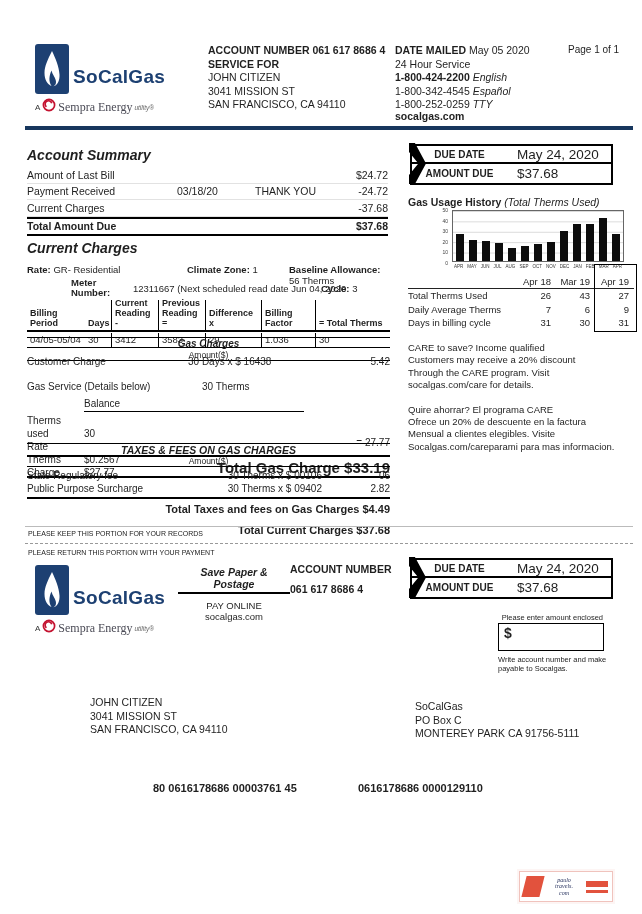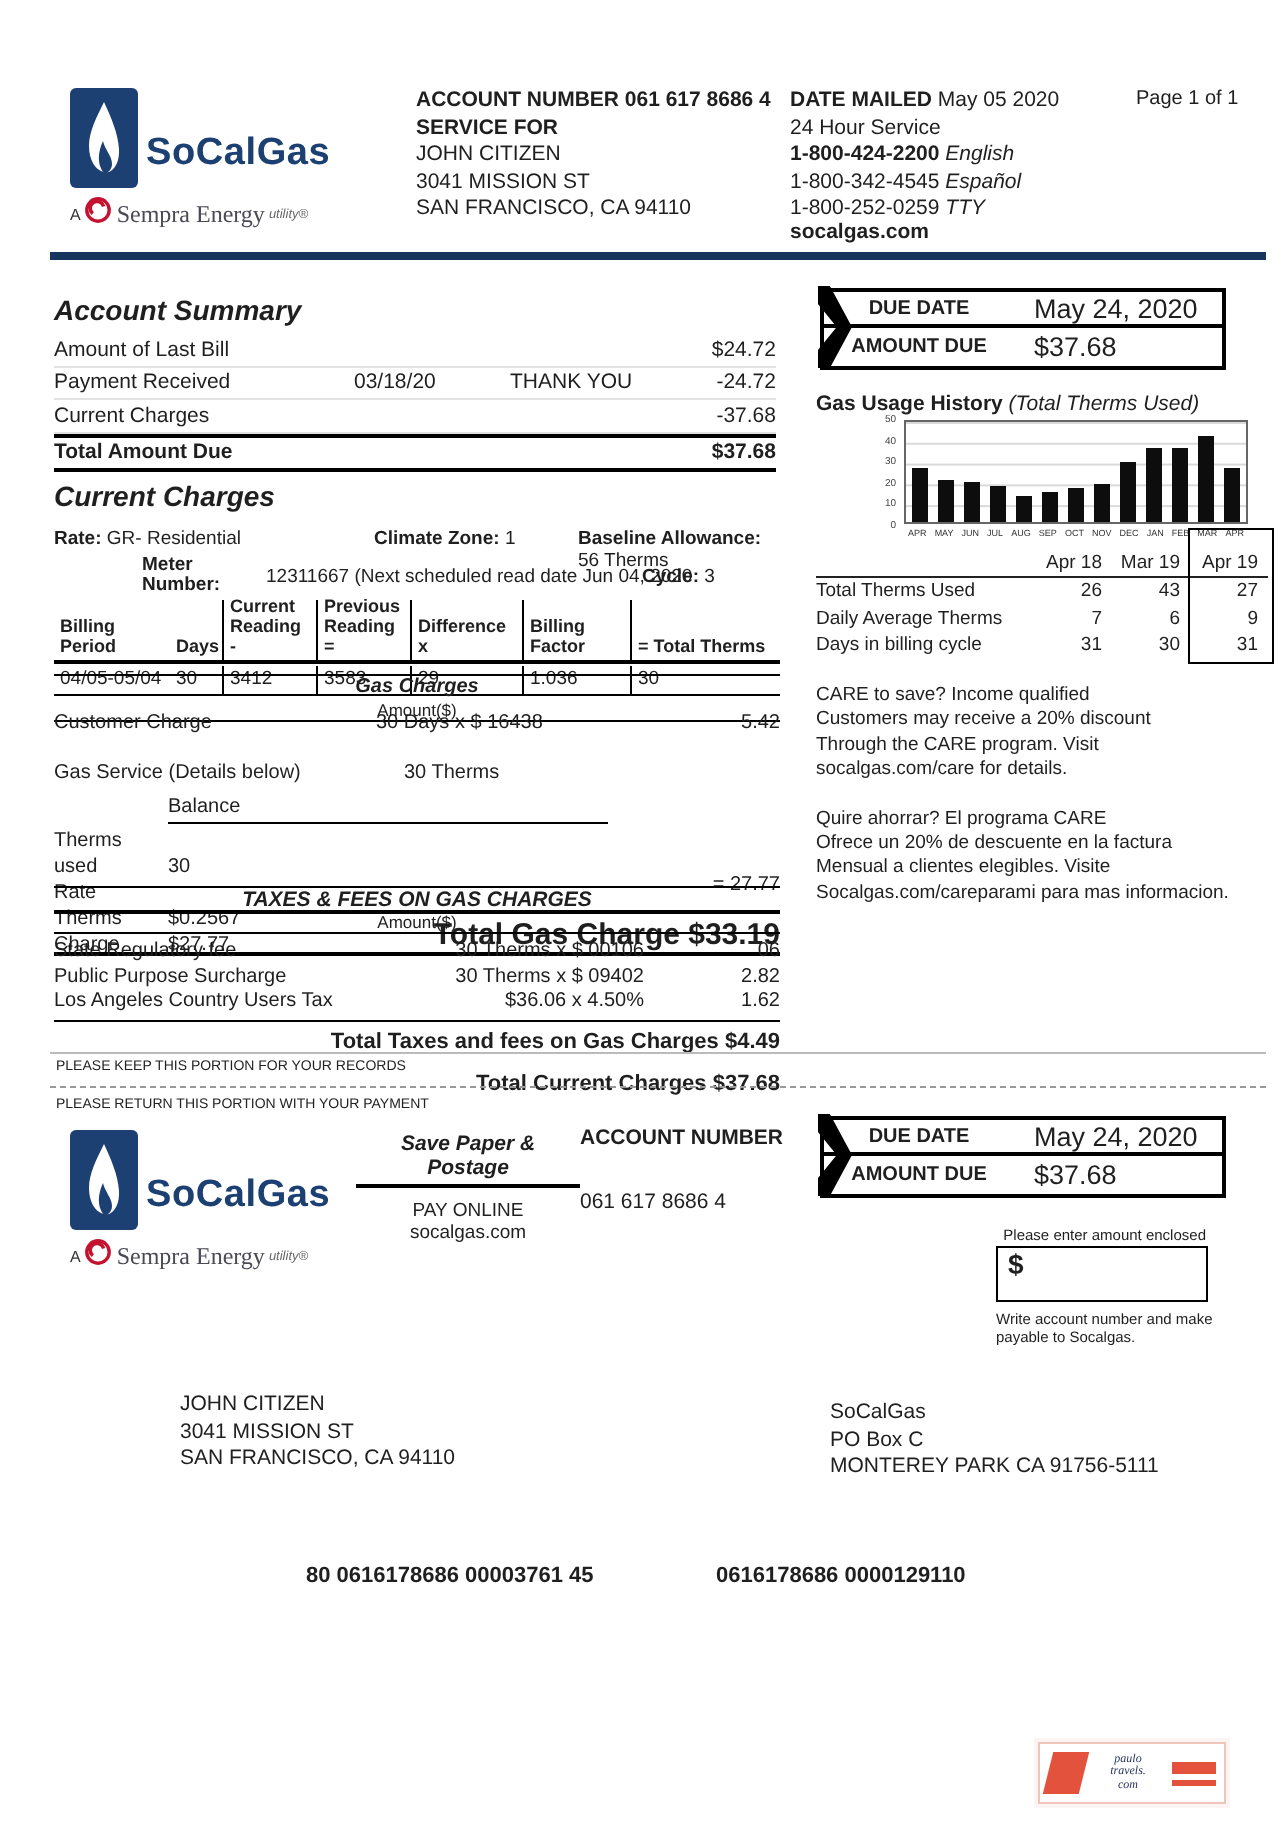--- a/index.html
+++ b/index.html
@@ -247,25 +247,20 @@
     <div style="margin-top:3px;">
       <div class="tax-row">
         <span>State Regulatory fee</span>
         <span class="tax-calc">30 Therms x $ 00106</span>
         <span class="tax-amt">06</span>
       </div>
       <div class="tax-row">
         <span>Public Purpose Surcharge</span>
         <span class="tax-calc">30 Therms x $ 09402</span>
         <span class="tax-amt">2.82</span>
-      </div>
-      <div class="tax-row">
-        <span>Los Angeles Country Users Tax</span>
-        <span class="tax-calc">$36.06 x 4.50%</span>
-        <span class="tax-amt">1.62</span>
       </div>
     </div>
     <div class="line" style="width:363px;height:1.5px;margin-top:2px;"></div>
     <div class="b r" style="font-size:11px;margin-top:4px;">Total Taxes and fees on Gas Charges $4.49</div>
     <div class="b r" style="font-size:11px;margin-top:9px;">Total Current Charges $37.68</div>
   </div>
 
   <div class="abs due-box" style="left:410px;top:144px;width:203px;height:41px;">
     <div class="due-arrow"></div>
     <div class="dr first">
@@ -391,21 +386,21 @@
   <div class="abs" style="left:178px;top:566px;width:112px;text-align:center;">
     <div class="b i" style="font-size:10.5px;">Save Paper &amp;</div>
     <div class="b i" style="font-size:10.5px;">Postage</div>
     <div class="line" style="height:2px;margin-top:2px;"></div>
     <div style="font-size:9.5px;margin-top:6px;">PAY ONLINE</div>
     <div style="font-size:9.5px;">socalgas.com</div>
   </div>
 
   <div class="abs" style="left:290px;top:563px;width:118px;text-align:left;">
     <div class="b" style="font-size:10.5px;">ACCOUNT NUMBER</div>
-    <div style="font-size:10.5px;margin-top:20px;">061 617 8686 4</div>
+    <div style="font-size:10.5px;margin-top:8px;font-weight:bold;">061 617 8686 4</div>
   </div>
 
   <div class="abs due-box" style="left:410px;top:558px;width:203px;height:41px;">
     <div class="due-arrow"></div>
     <div class="dr first">
       <div class="dl">DUE DATE</div>
       <div class="dv">May 24, 2020</div>
     </div>
     <div class="dr">
       <div class="dl">AMOUNT DUE</div>

